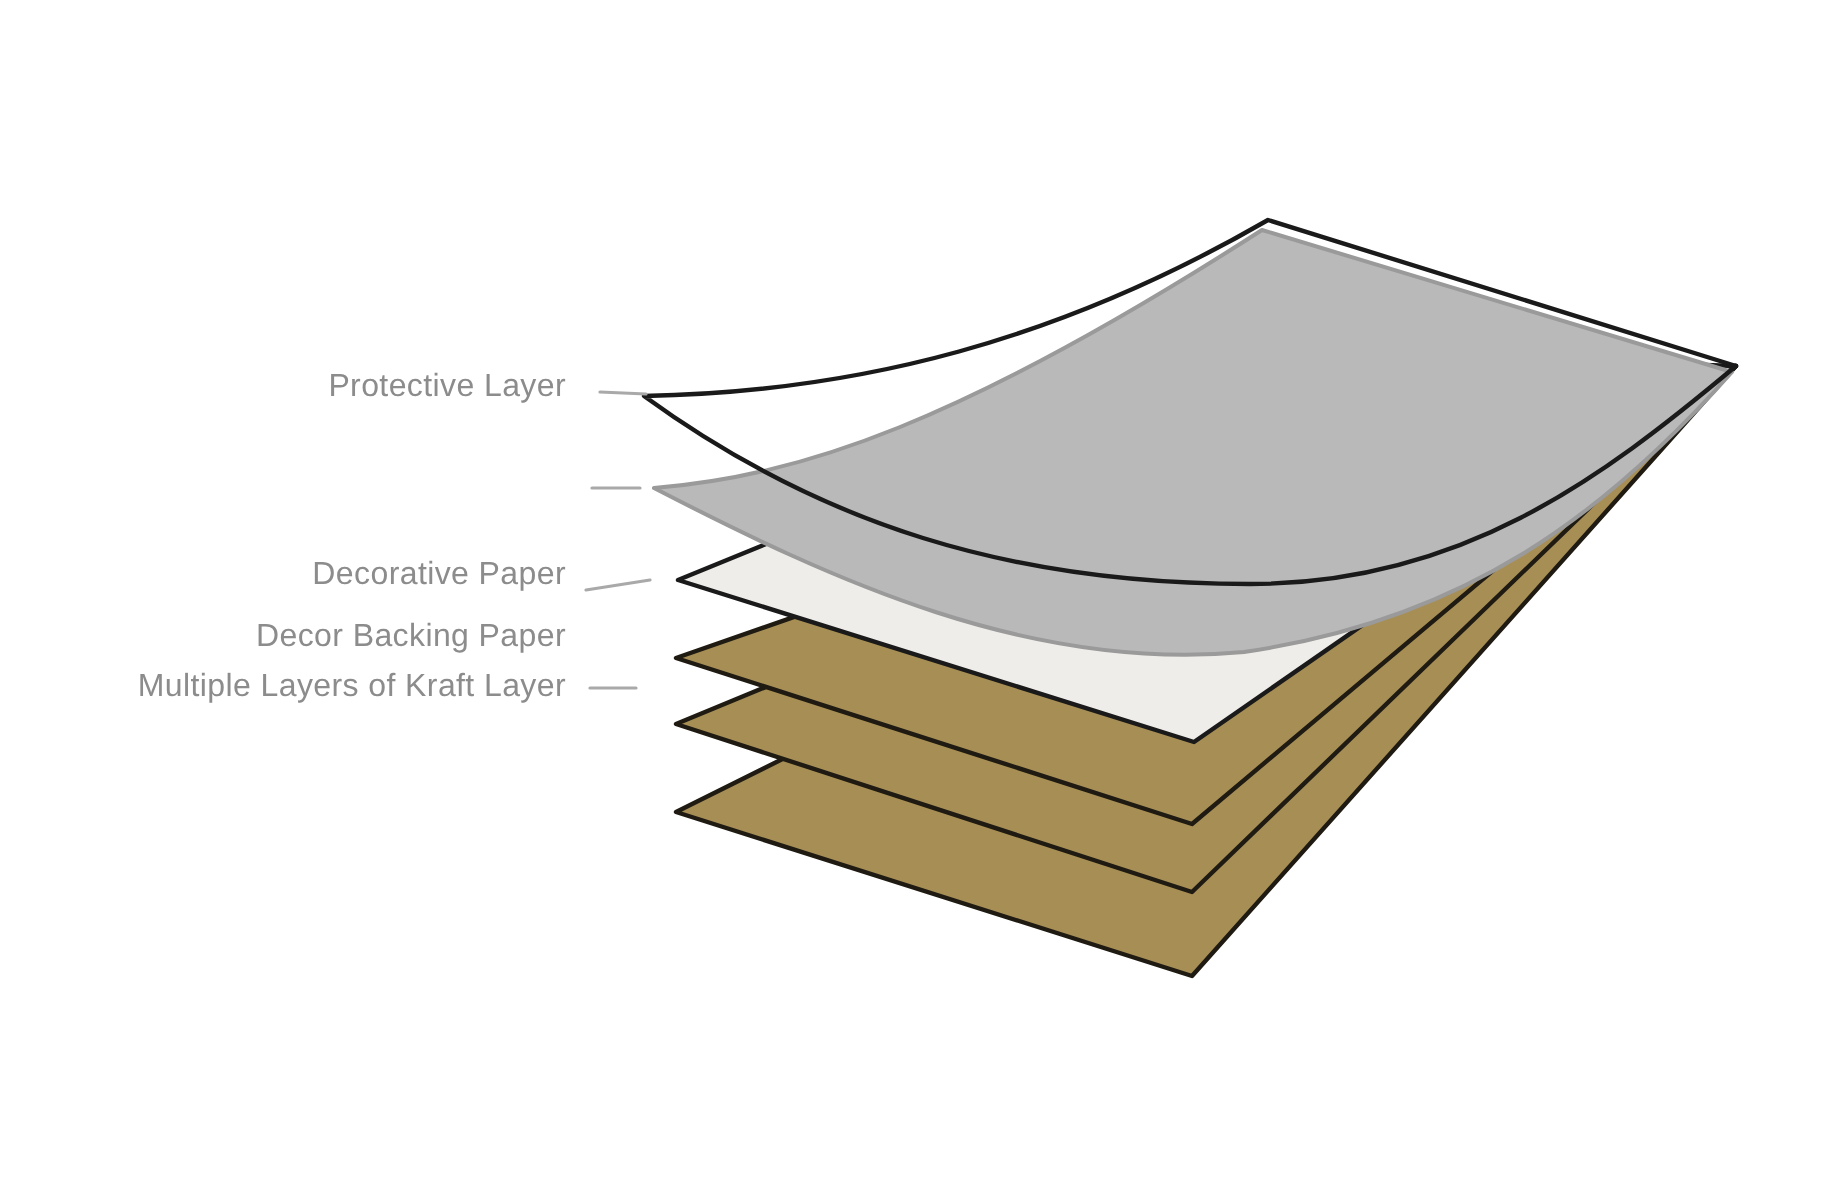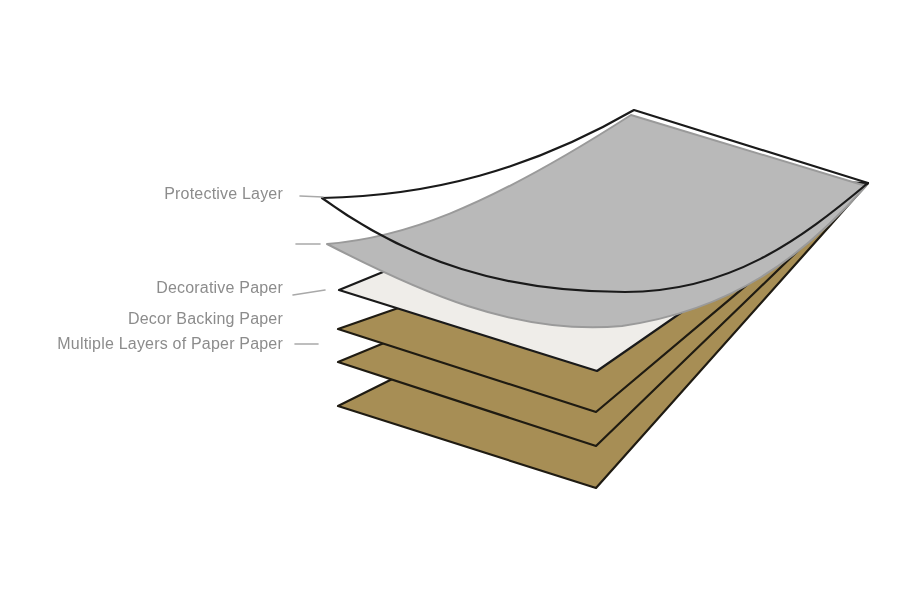--- a/index.html
+++ b/index.html
@@ -54,15 +54,15 @@
 
     <line class="leader" x1="300" y1="196" x2="323" y2="197"></line>
     <line class="leader" x1="296" y1="244" x2="320" y2="244"></line>
     <line class="leader" x1="293" y1="295" x2="325" y2="290"></line>
     <line class="leader" x1="295" y1="344" x2="318" y2="344"></line>
   </svg>
 
   <div class="layer-label label-protective">Protective Layer</div>
   <div class="layer-label label-decorative">Decorative Paper</div>
   <div class="layer-label label-backing">Decor Backing Paper</div>
-  <div class="layer-label label-kraft">Multiple Layers of Paper Paper</div>
+  <div class="layer-label label-kraft">Multiple Layers of Kraft Layer</div>
 
 </div>
 
 </body></html>

